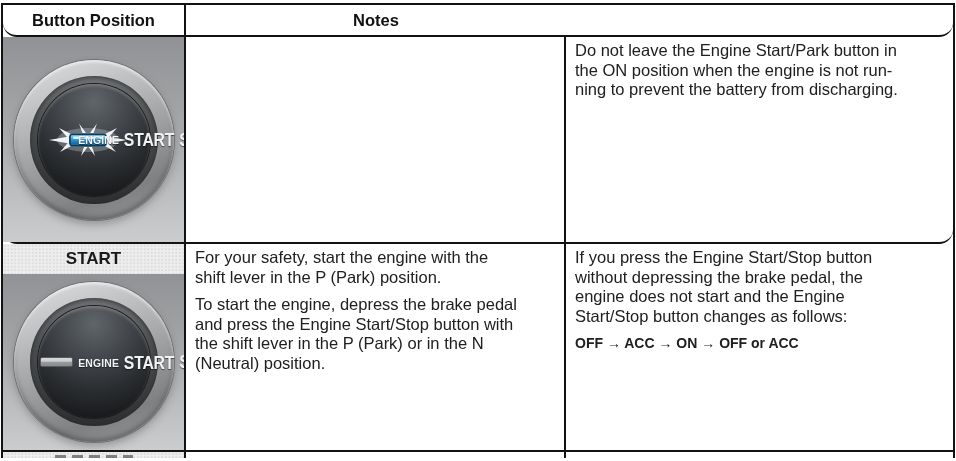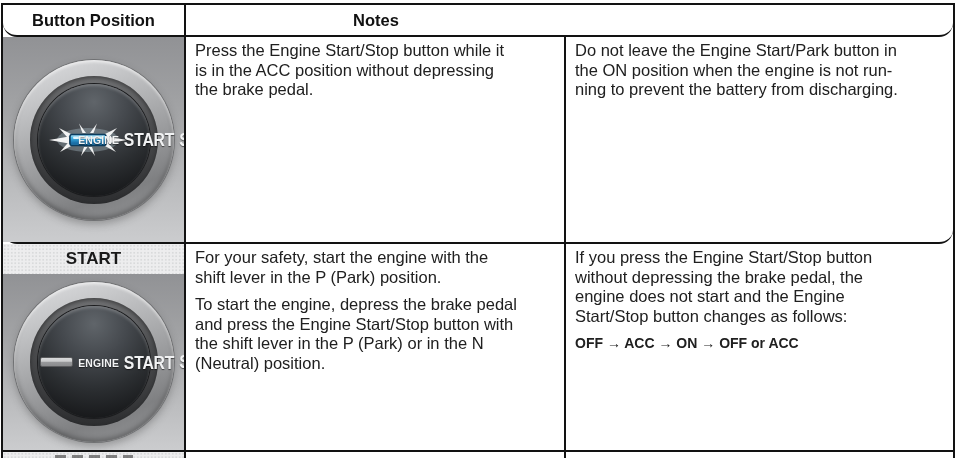--- a/index.html
+++ b/index.html
@@ -119,23 +119,20 @@
                 <rect x="35" y="16.5" width="30" height="2.4" rx="1.2" fill="rgba(235,251,255,0.9)"></rect>
               </svg>
             </div>
             <div class="face-label lbl-engine">ENGINE</div>
             <div class="face-label lbl-start">START</div>
             <div class="face-label lbl-stop">STOP</div>
           </div>
         </div>
       </div>
       <div class="cell text-cell">
-        <div class="para">Press the Engine Start/Stop button while it
-is in the ACC position without depressing
-the brake pedal.</div>
       </div>
       <div class="cell last text-cell">
         <div class="para">Do not leave the Engine Start/Park button in
 the ON position when the engine is not run-
 ning to prevent the battery from discharging.</div>
       </div>
     </div>
 
     <div class="grid-row row-2">
       <div class="cell pos-cell">

